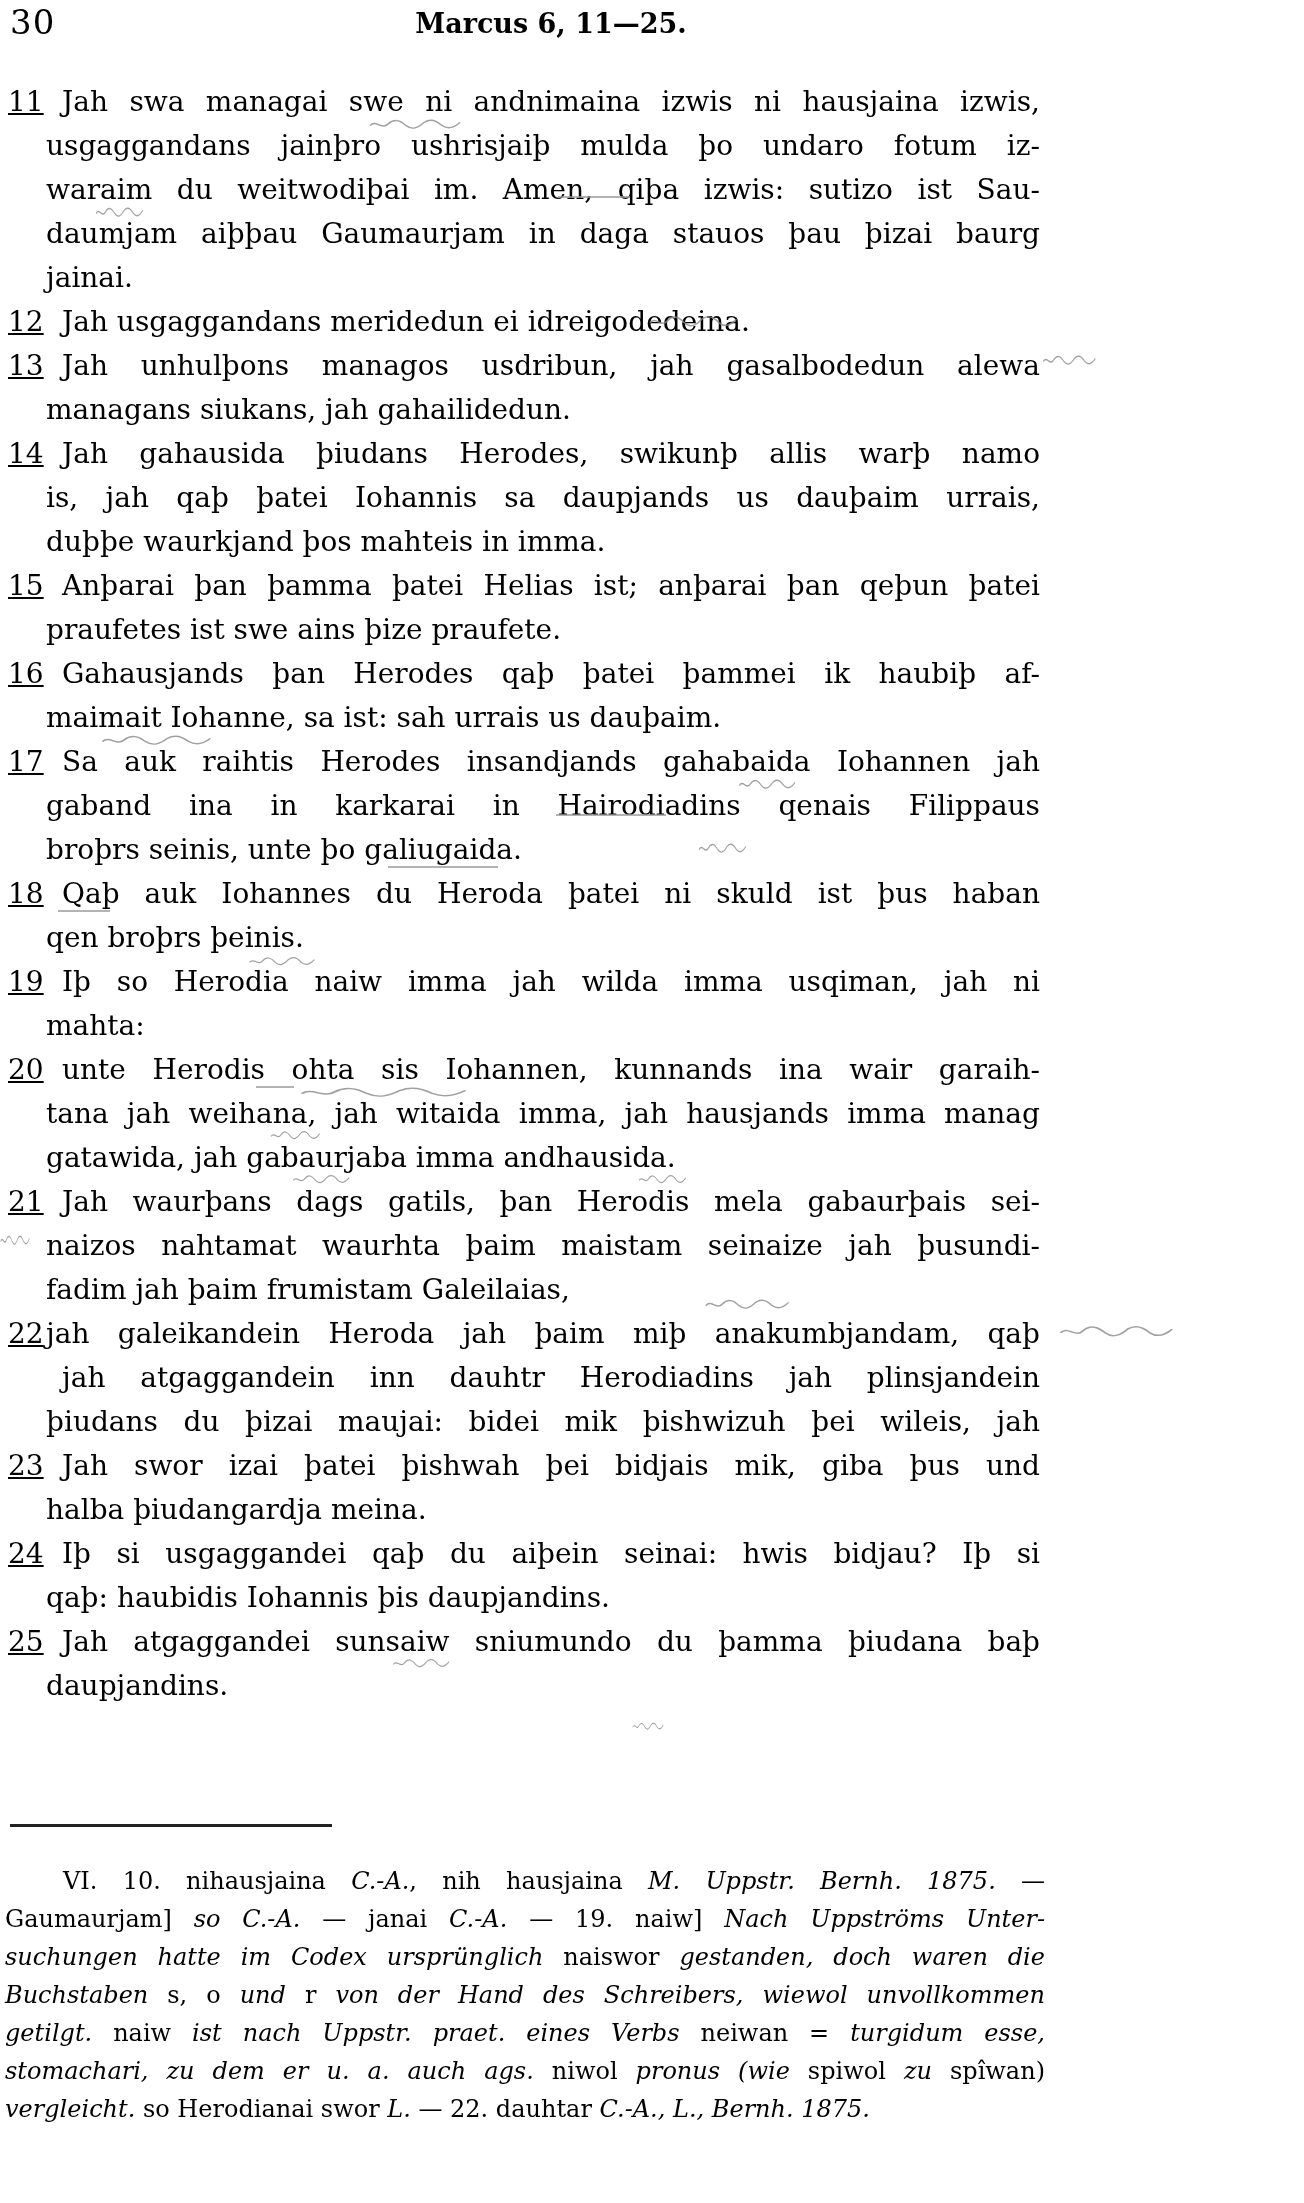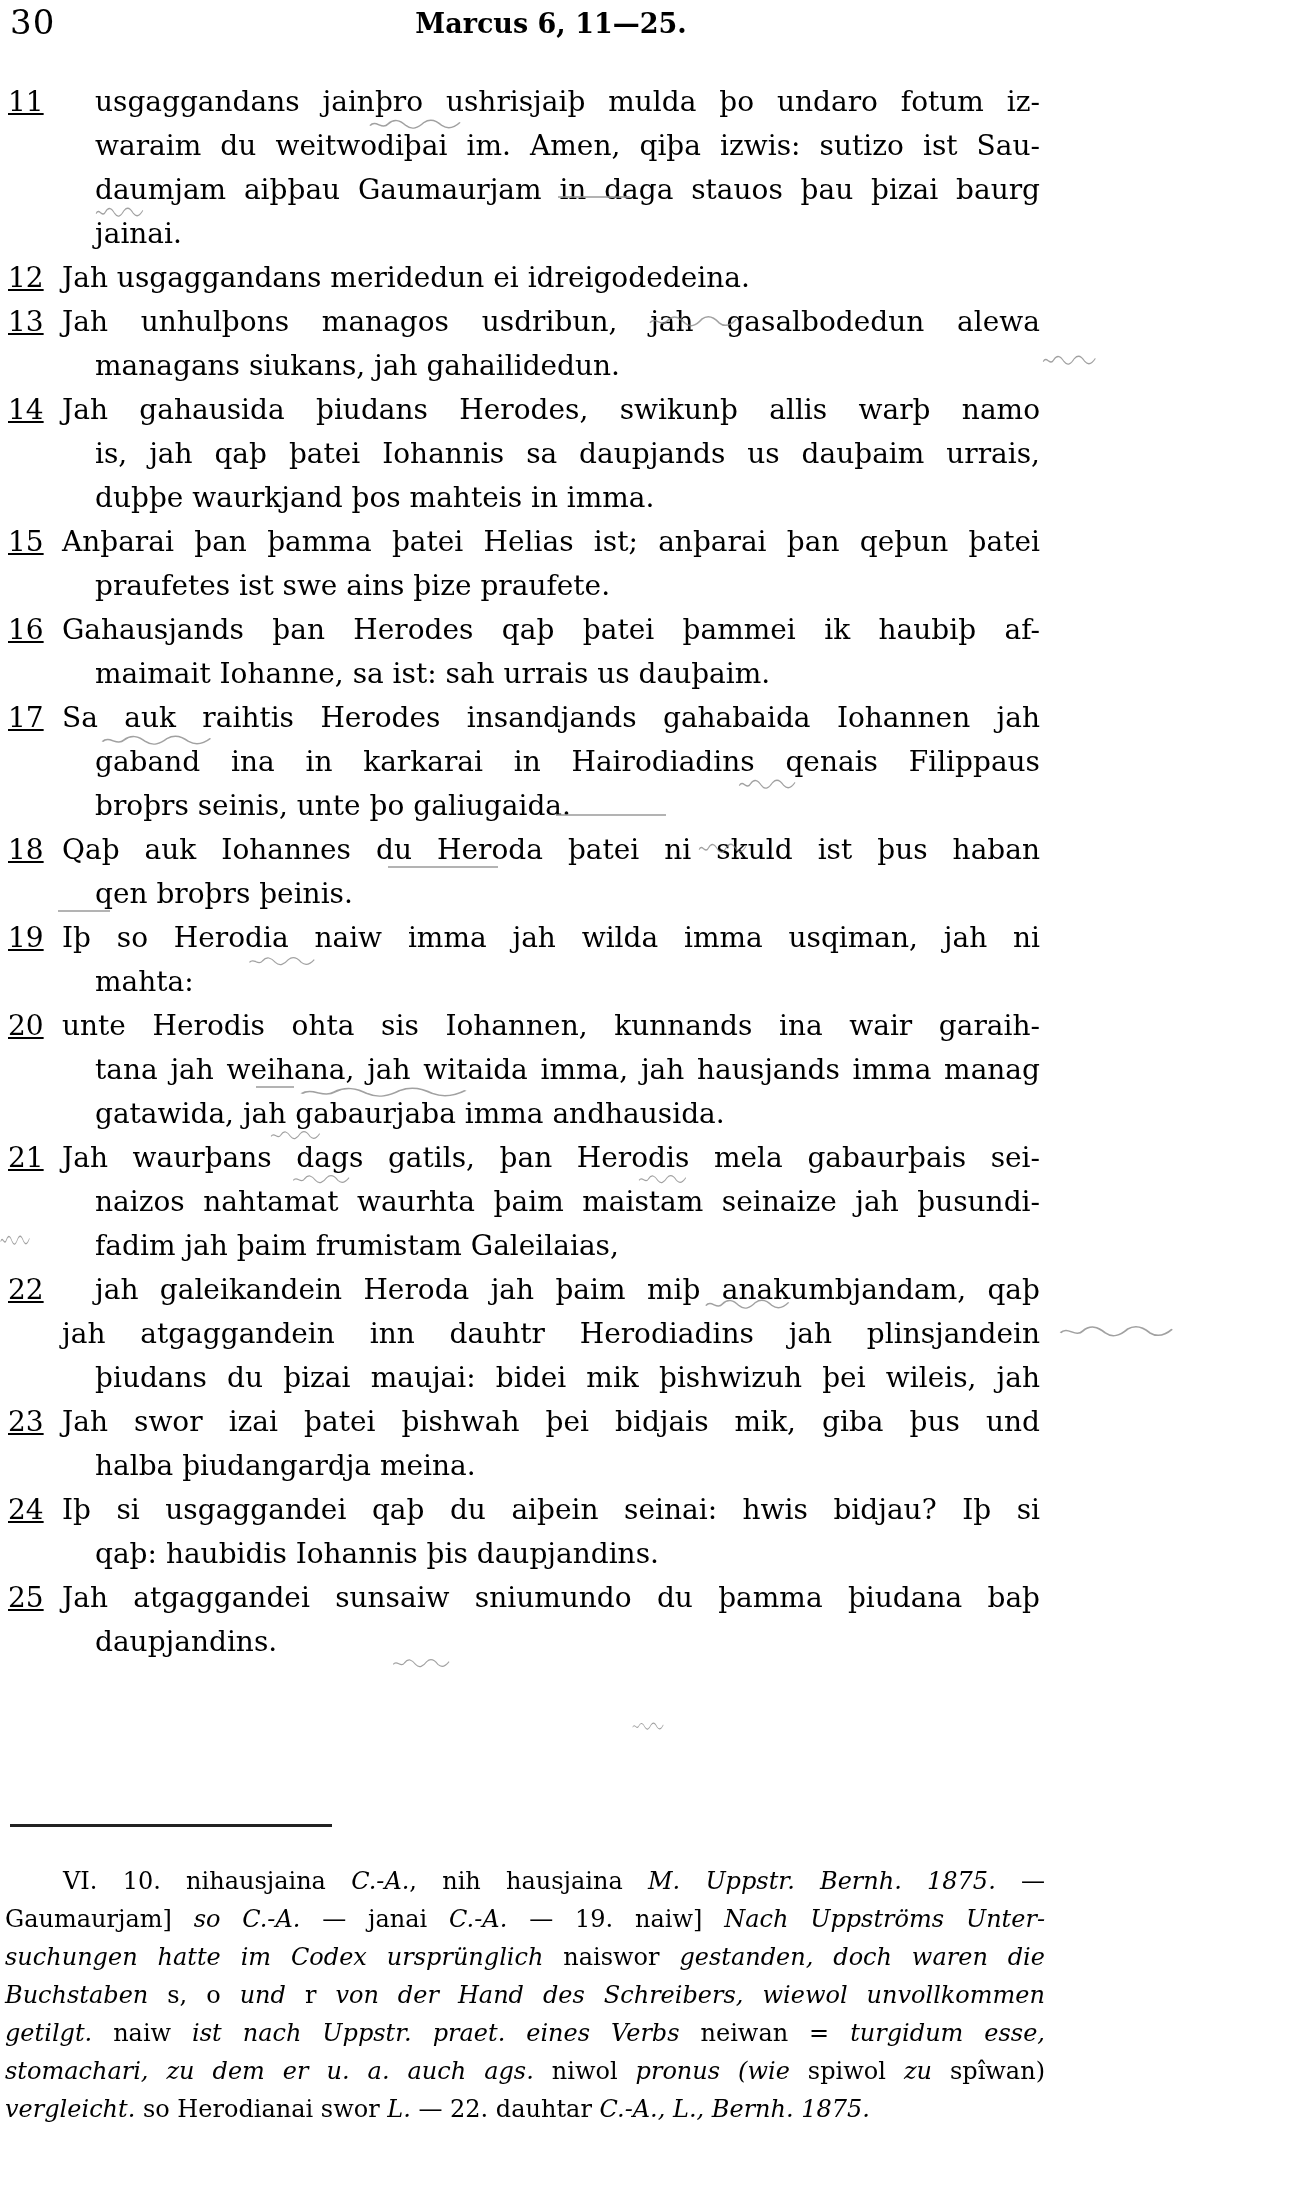--- a/index.html
+++ b/index.html
@@ -24,21 +24,21 @@
     position:absolute;left:0;top:80px;width:1304px;
   }
   .verse{position:relative;}
   .vnum{
     position:absolute;left:8px;top:0;
     width:48px;font-size:28px;line-height:44px;text-decoration:underline;
   }
   .vtext{display:block;}
   .line{
     font-size:28px;line-height:44px;
-    margin-left:95px;margin-right:264px;
+    margin-left:46px;margin-right:264px;
     text-align:justify;text-align-last:justify;
     white-space:normal;
   }
   .line.first{margin-left:62px;}
   .line.last{text-align-last:left;}
   .fn-rule{
     position:absolute;left:10px;top:1824px;width:322px;height:0;
     border-top:3px solid #222;
   }
   .footnotes{
@@ -59,20 +59,21 @@
 <body>
 
 <div class="page">
   <div class="pagenum">30</div>
   <div class="running-head">Marcus 6, 11—25.</div>
 
   <main class="text-block">
       <div class="verse">
         <span class="vnum">11</span>
         <div class="vtext">
+          <div class="line first">Jah swa managai swe ni andnimaina izwis ni hausjaina izwis,</div>
           <div class="line">usgaggandans jainþro ushrisjaiþ mulda þo undaro fotum iz-</div>
           <div class="line">waraim du weitwodiþai im.  Amen, qiþa izwis: sutizo ist Sau-</div>
           <div class="line">daumjam aiþþau Gaumaurjam in daga stauos þau þizai baurg</div>
           <div class="line last">jainai.</div>
         </div>
       </div>
       <div class="verse">
         <span class="vnum">12</span>
         <div class="vtext">
           <div class="line first last">Jah usgaggandans meridedun ei idreigodedeina.</div>

